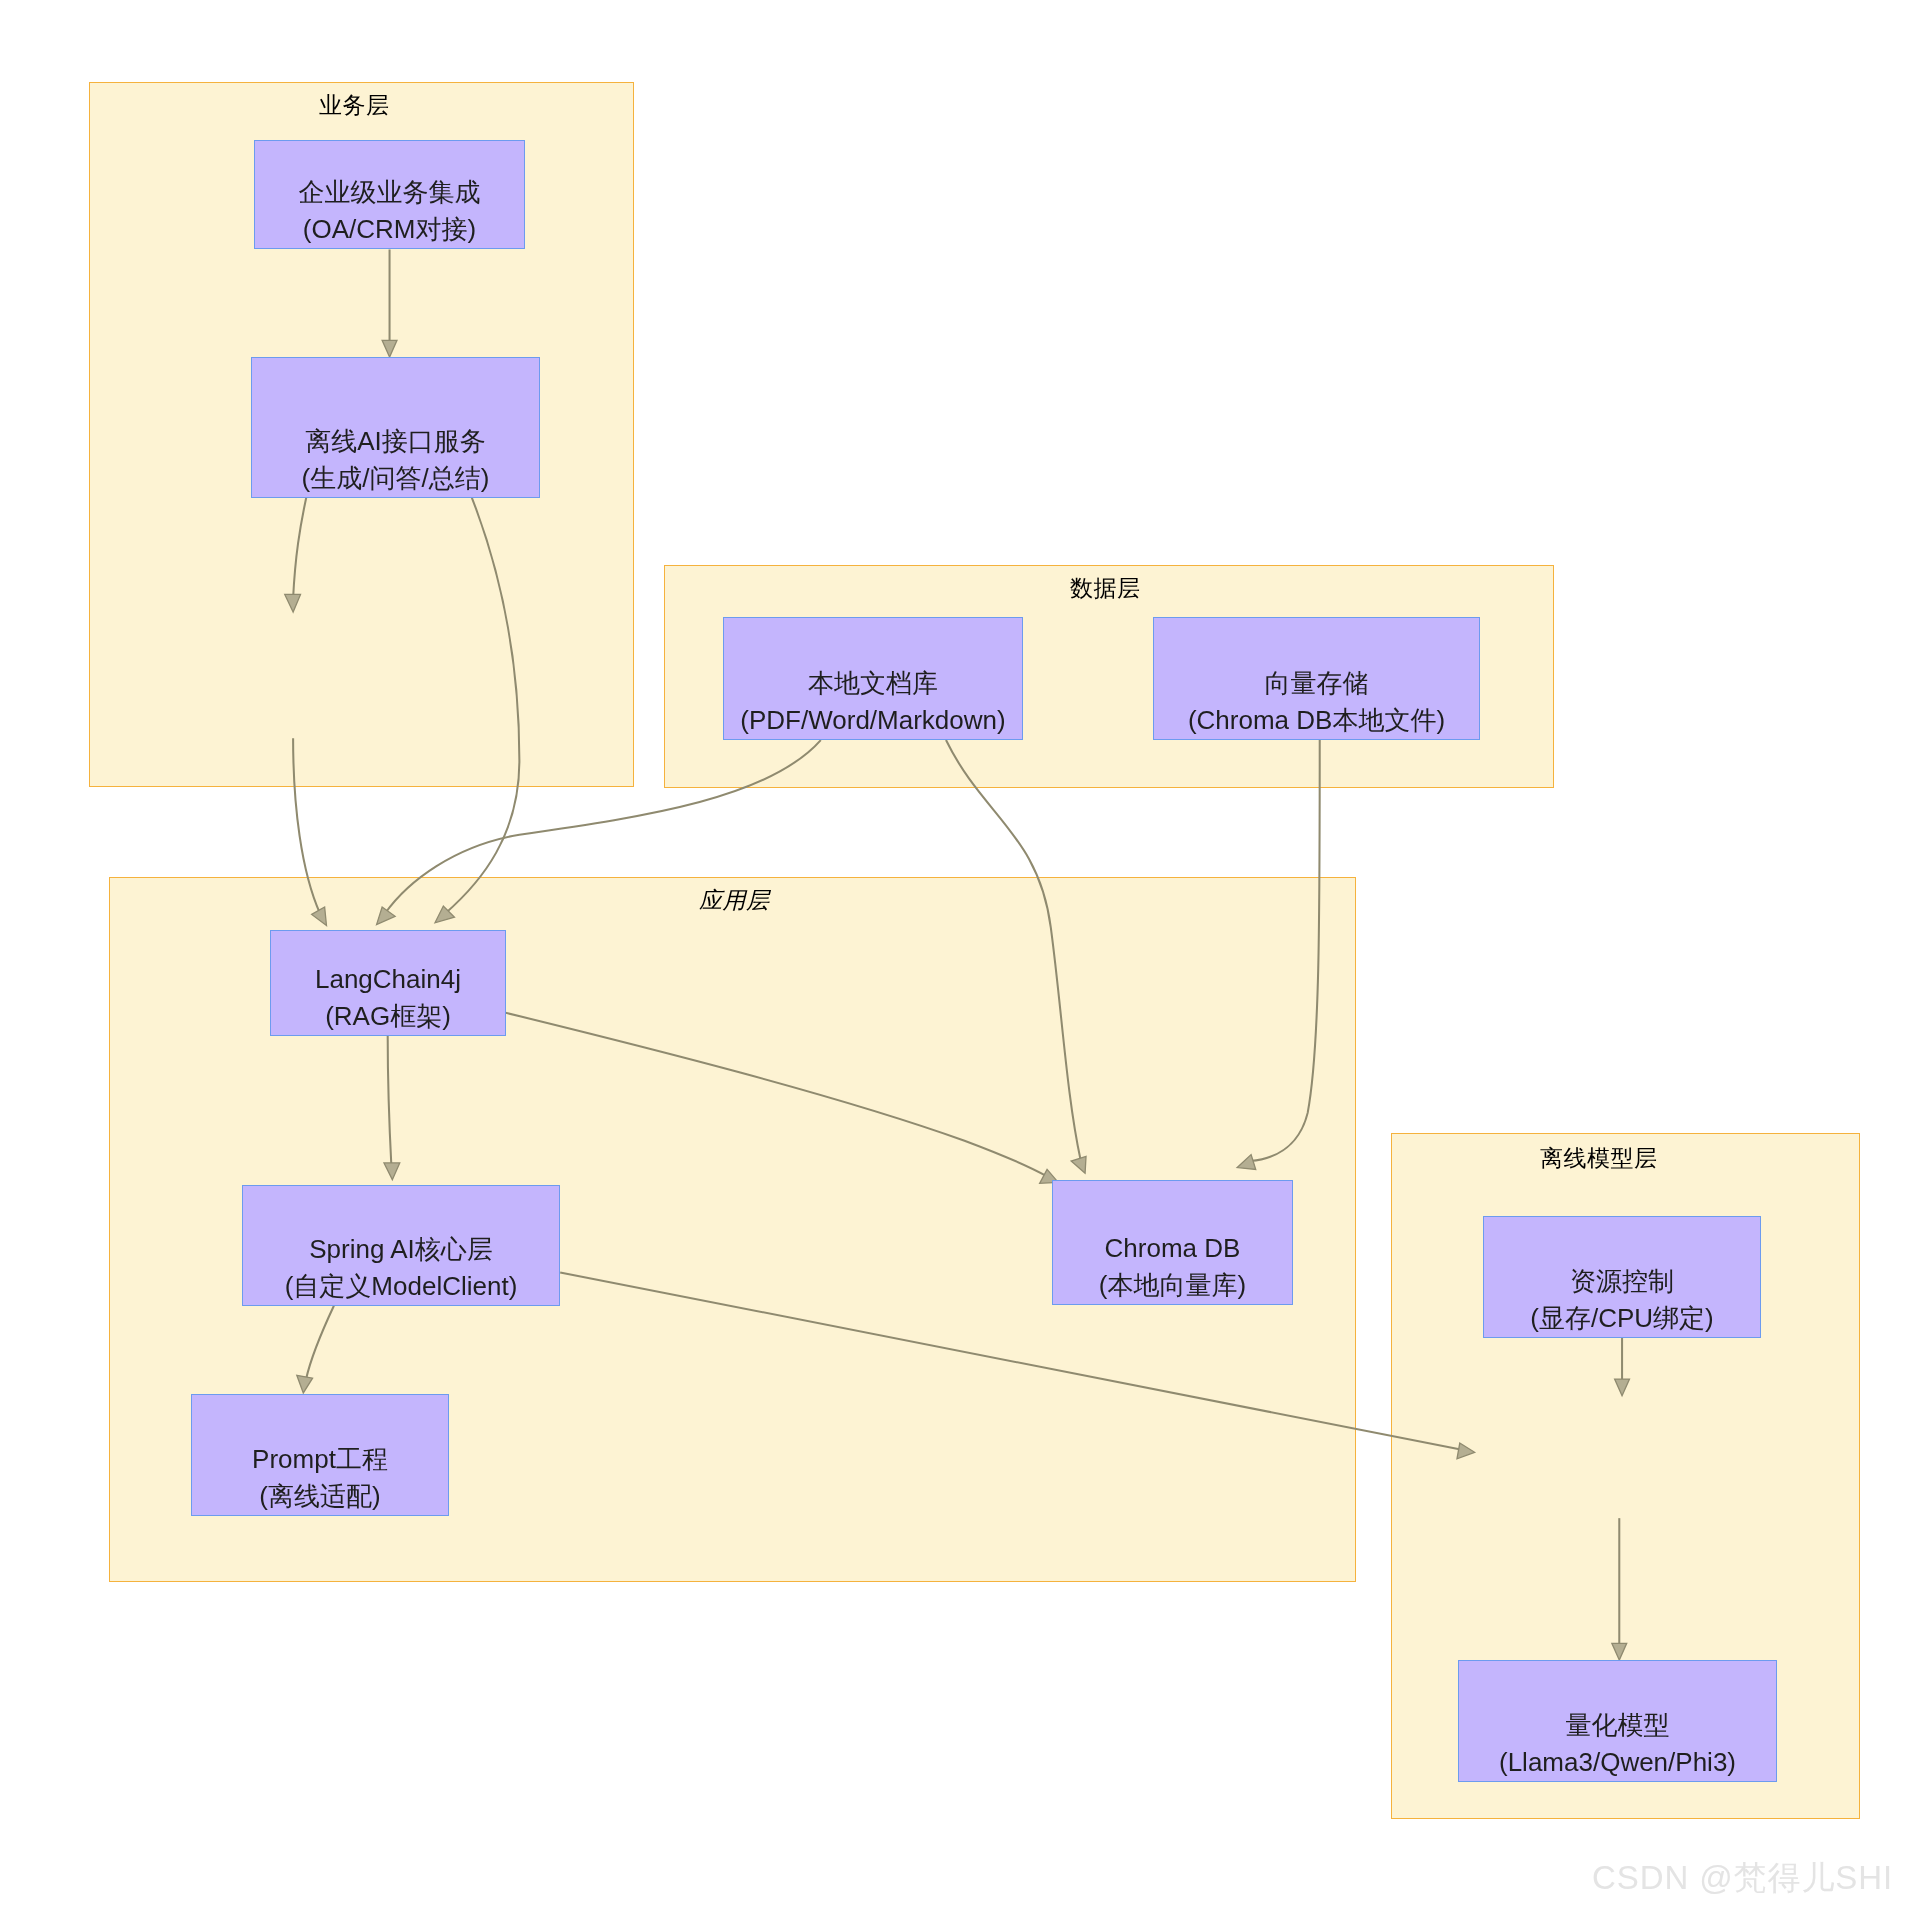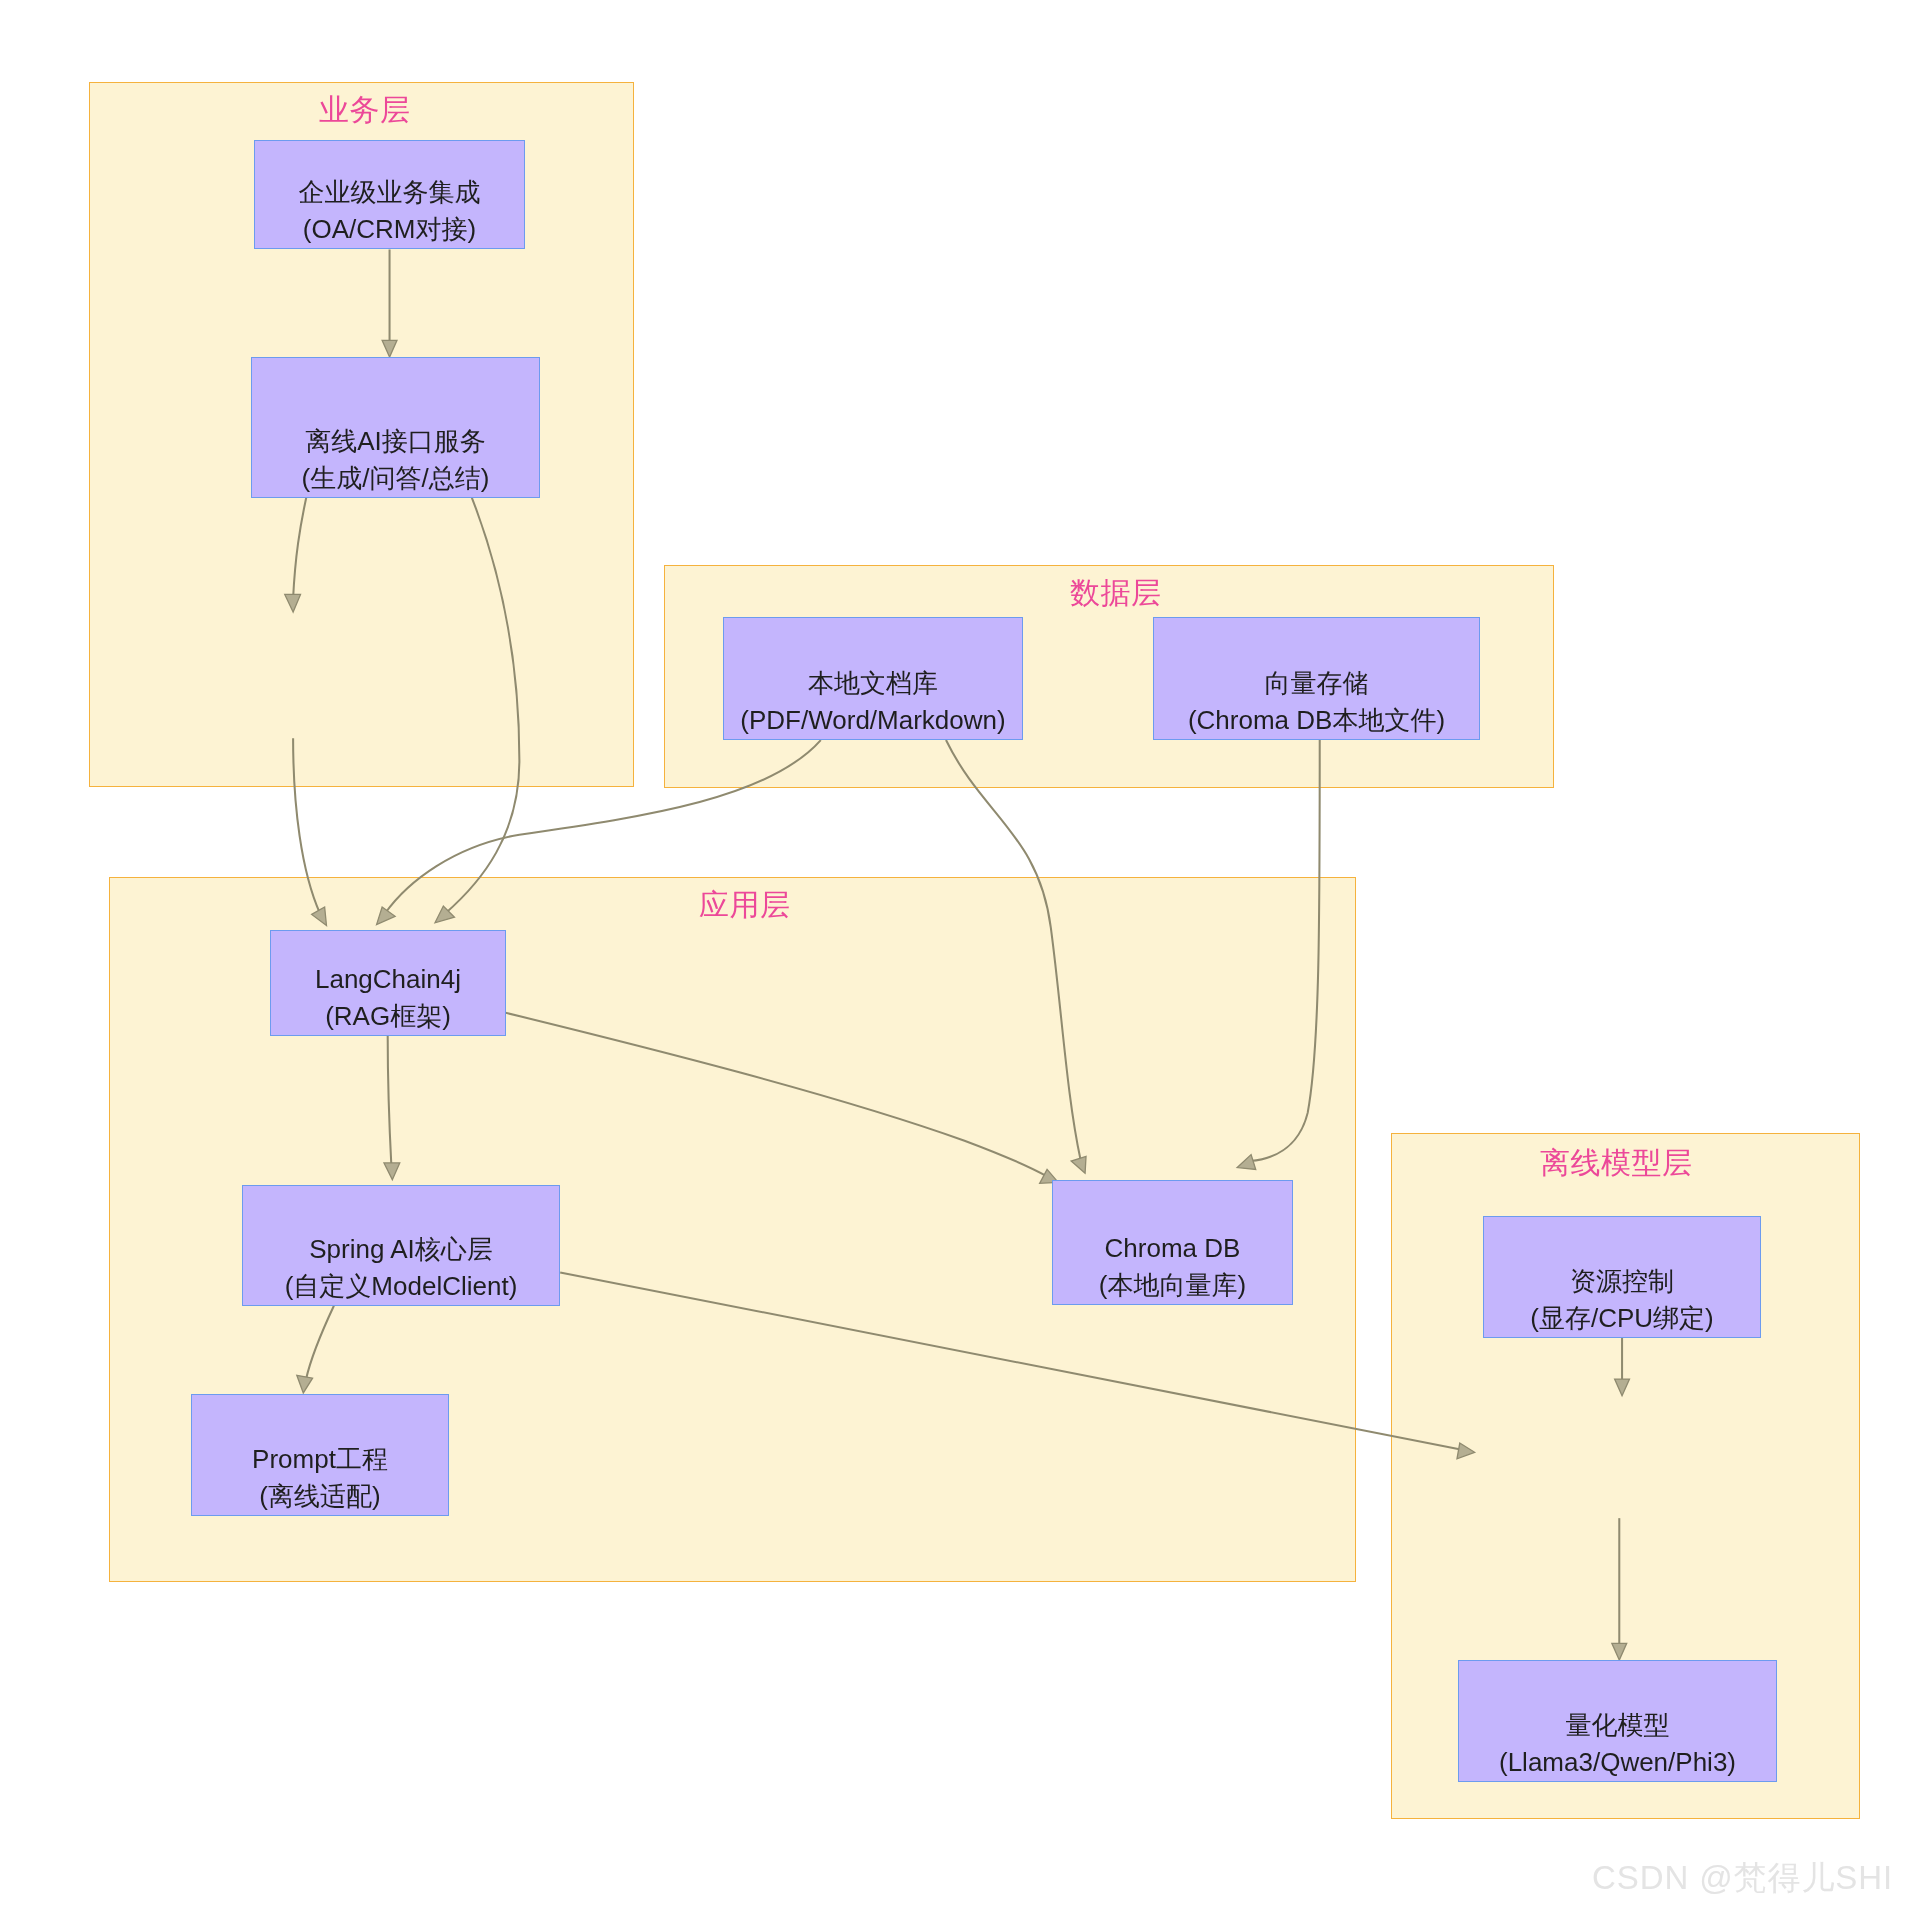--- a/index.html
+++ b/index.html
@@ -19,22 +19,22 @@
   }
   .container-box {
     position: absolute;
     background: #fdf3d3;
     border: 1.9px solid #f5b23d;
     box-sizing: border-box;
     z-index: 1;
   }
   .container-label {
     position: absolute;
-    color: #ec4899;
-    font-size: 30px;
+    color: #000000;
+    font-size: 23px;
     white-space: nowrap;
     z-index: 4;
     letter-spacing: 0.5px;
   }
   .node {
     position: absolute;
     background: #c4b5fd;
     border: 1.9px solid #6c9bef;
     box-sizing: border-box;
     display: flex;
@@ -153,21 +153,21 @@
     </g>
   </svg>
 
   <div class="container-box" style="left:89px; top:82px; width:545px; height:705px;"></div>
   <div class="container-label" style="left:319px; top:90px;">业务层</div>
 
   <div class="container-box" style="left:664px; top:565px; width:890px; height:223px;"></div>
   <div class="container-label" style="left:1070px; top:573px;">数据层</div>
 
   <div class="container-box" style="left:109px; top:877px; width:1247px; height:705px;"></div>
-  <div class="container-label" style="left:699px; top:885px;">应用层</div>
+  <div class="container-label" style="left:699px; top:885px;font-style:italic;">应用层</div>
 
   <div class="container-box" style="left:1391px; top:1133px; width:469px; height:686px;"></div>
   <div class="container-label" style="left:1540px; top:1143px;">离线模型层</div>
 
   <div class="node" style="left:254px; top:140px; width:271px; height:109px;">
     <div class="node-line">企业级业务集成</div>
     <div class="node-line">(OA/CRM对接)</div>
   </div>
 
   <div class="node" style="left:243px; top:357px; width:289px; height:141px;margin-left:8px;">

